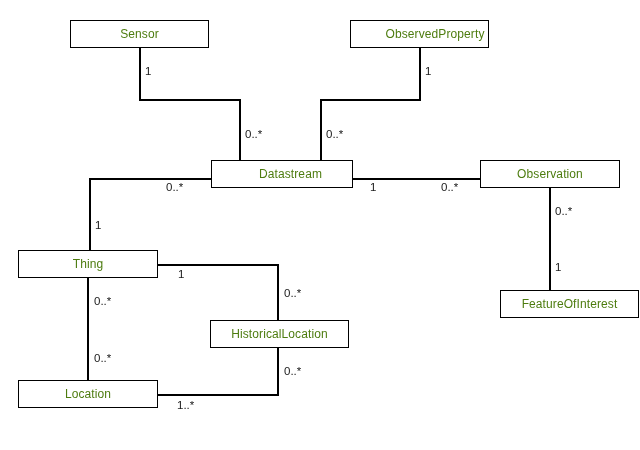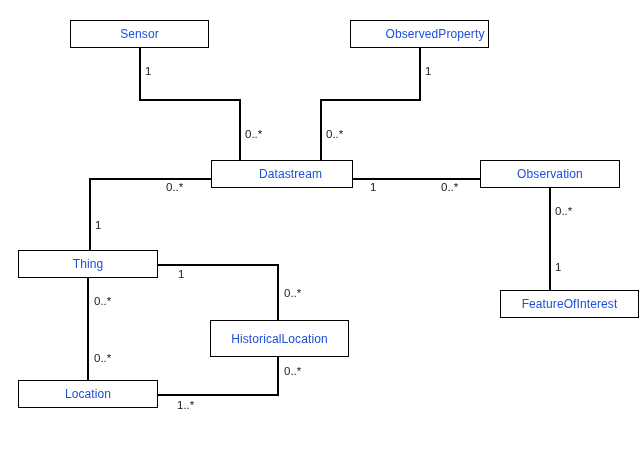--- a/index.html
+++ b/index.html
@@ -31,21 +31,21 @@
     border: 1px solid #000000;
     background: #ffffff;
     display: flex;
     align-items: center;
     justify-content: center;
     z-index: 5;
   }
   .uml-class .cls-name {
     font-family: "Liberation Sans", sans-serif;
     font-size: 12px;
-    color: #1d4ed8;
+    color: #4d7c0f;
     line-height: 1;
     white-space: nowrap;
     letter-spacing: 0.1px;
   }
   .mult-label {
     position: absolute;
     font-family: "Liberation Sans", sans-serif;
     font-size: 11.5px;
     color: #1a1a1a;
     line-height: 1;
@@ -83,21 +83,21 @@
       </div>
       <div class="uml-class" style="left: 480px; top: 160px; width: 140px; height: 28px;">
         <span class="cls-name">Observation</span>
       </div>
       <div class="uml-class" style="left: 500px; top: 290px; width: 139px; height: 28px;">
         <span class="cls-name">FeatureOfInterest</span>
       </div>
       <div class="uml-class" style="left: 18px; top: 250px; width: 140px; height: 28px;">
         <span class="cls-name">Thing</span>
       </div>
-      <div class="uml-class" style="left: 210px; top: 320px; width: 139px; height: 37px;">
+      <div class="uml-class" style="left: 210px; top: 320px; width: 139px; height: 28px;">
         <span class="cls-name">HistoricalLocation</span>
       </div>
       <div class="uml-class" style="left: 18px; top: 380px; width: 140px; height: 28px;">
         <span class="cls-name">Location</span>
       </div>
     </div>
   <div id="label-layer">
       <span class="mult-label" style="left: 145px; top: 66px;">1</span>
       <span class="mult-label" style="left: 245px; top: 129px;">0..*</span>
       <span class="mult-label" style="left: 425px; top: 66px;">1</span>

